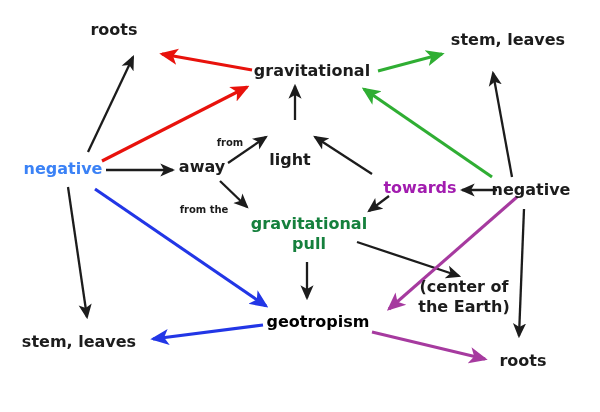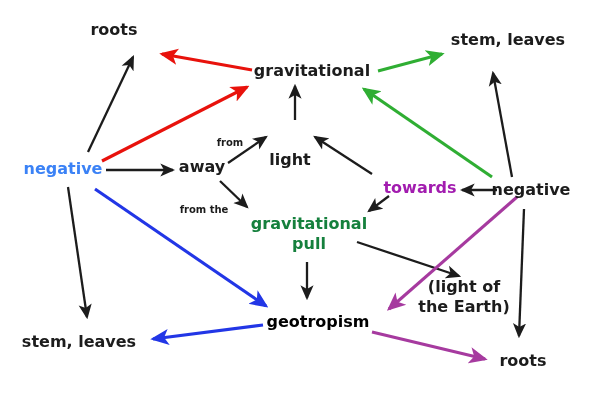--- a/index.html
+++ b/index.html
@@ -92,21 +92,21 @@
       <div class="node" style="left: 114px; top: 30px; color: rgb(28, 28, 28);">roots</div>
       <div class="node" style="left: 312px; top: 71px; color: rgb(28, 28, 28);">gravitational</div>
       <div class="node" style="left: 508px; top: 40px; color: rgb(28, 28, 28);">stem, leaves</div>
       <div class="node" style="left: 63px; top: 169px; color: #3b82f6;">negative</div>
       <div class="node" style="left: 202px; top: 167px; color: rgb(28, 28, 28);">away</div>
       <div class="node" style="left: 290px; top: 128px; color: rgb(28, 28, 28); margin-top: 32px;">light</div>
       <div class="node" style="left: 420px; top: 188px; color: #a21caf;">towards</div>
       <div class="node" style="left: 531px; top: 190px; color: rgb(28, 28, 28);">negative</div>
       <div class="node" style="left: 309px; top: 234px; color: #15803d;">gravitational
 pull</div>
-      <div class="node" style="left: 464px; top: 297px; color: rgb(28, 28, 28);">(light of
+      <div class="node" style="left: 464px; top: 297px; color: rgb(28, 28, 28);">(center of
 the Earth)</div>
       <div class="node" style="left: 318px; top: 322px; color: #000000;">geotropism</div>
       <div class="node" style="left: 79px; top: 342px; color: rgb(28, 28, 28);">stem, leaves</div>
       <div class="node" style="left: 523px; top: 361px; color: rgb(28, 28, 28);">roots</div>
       <div class="edge-label" style="left: 230px; top: 142px; color: rgb(28, 28, 28);">from</div>
       <div class="edge-label" style="left: 204px; top: 200px; color: rgb(28, 28, 28); margin-top: 9px;">from the</div>
     </div>
 </div>
 
 </body></html>

